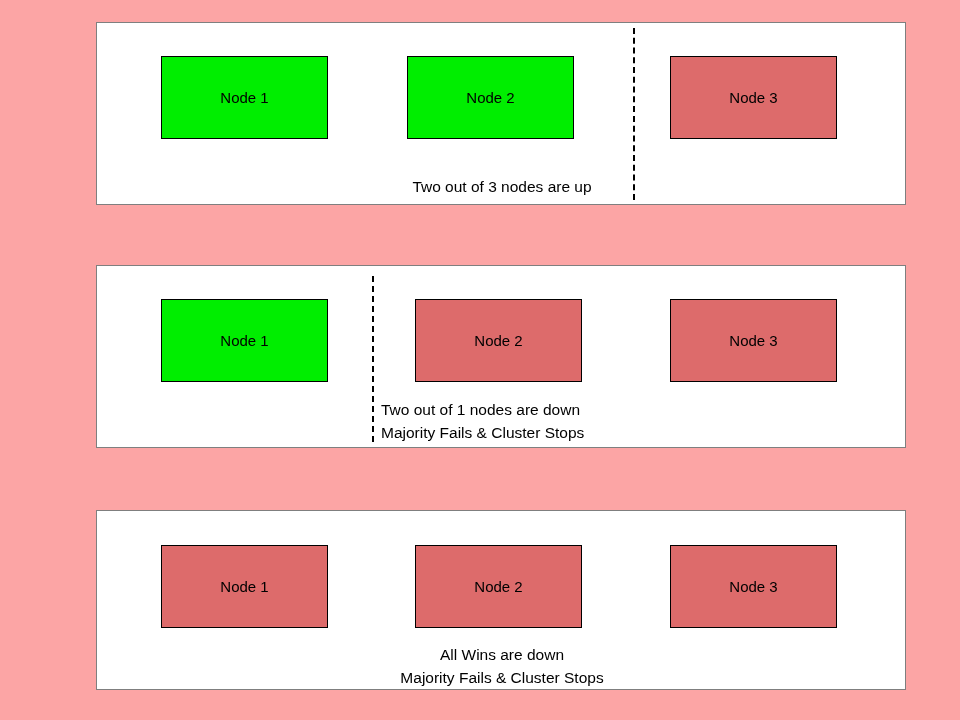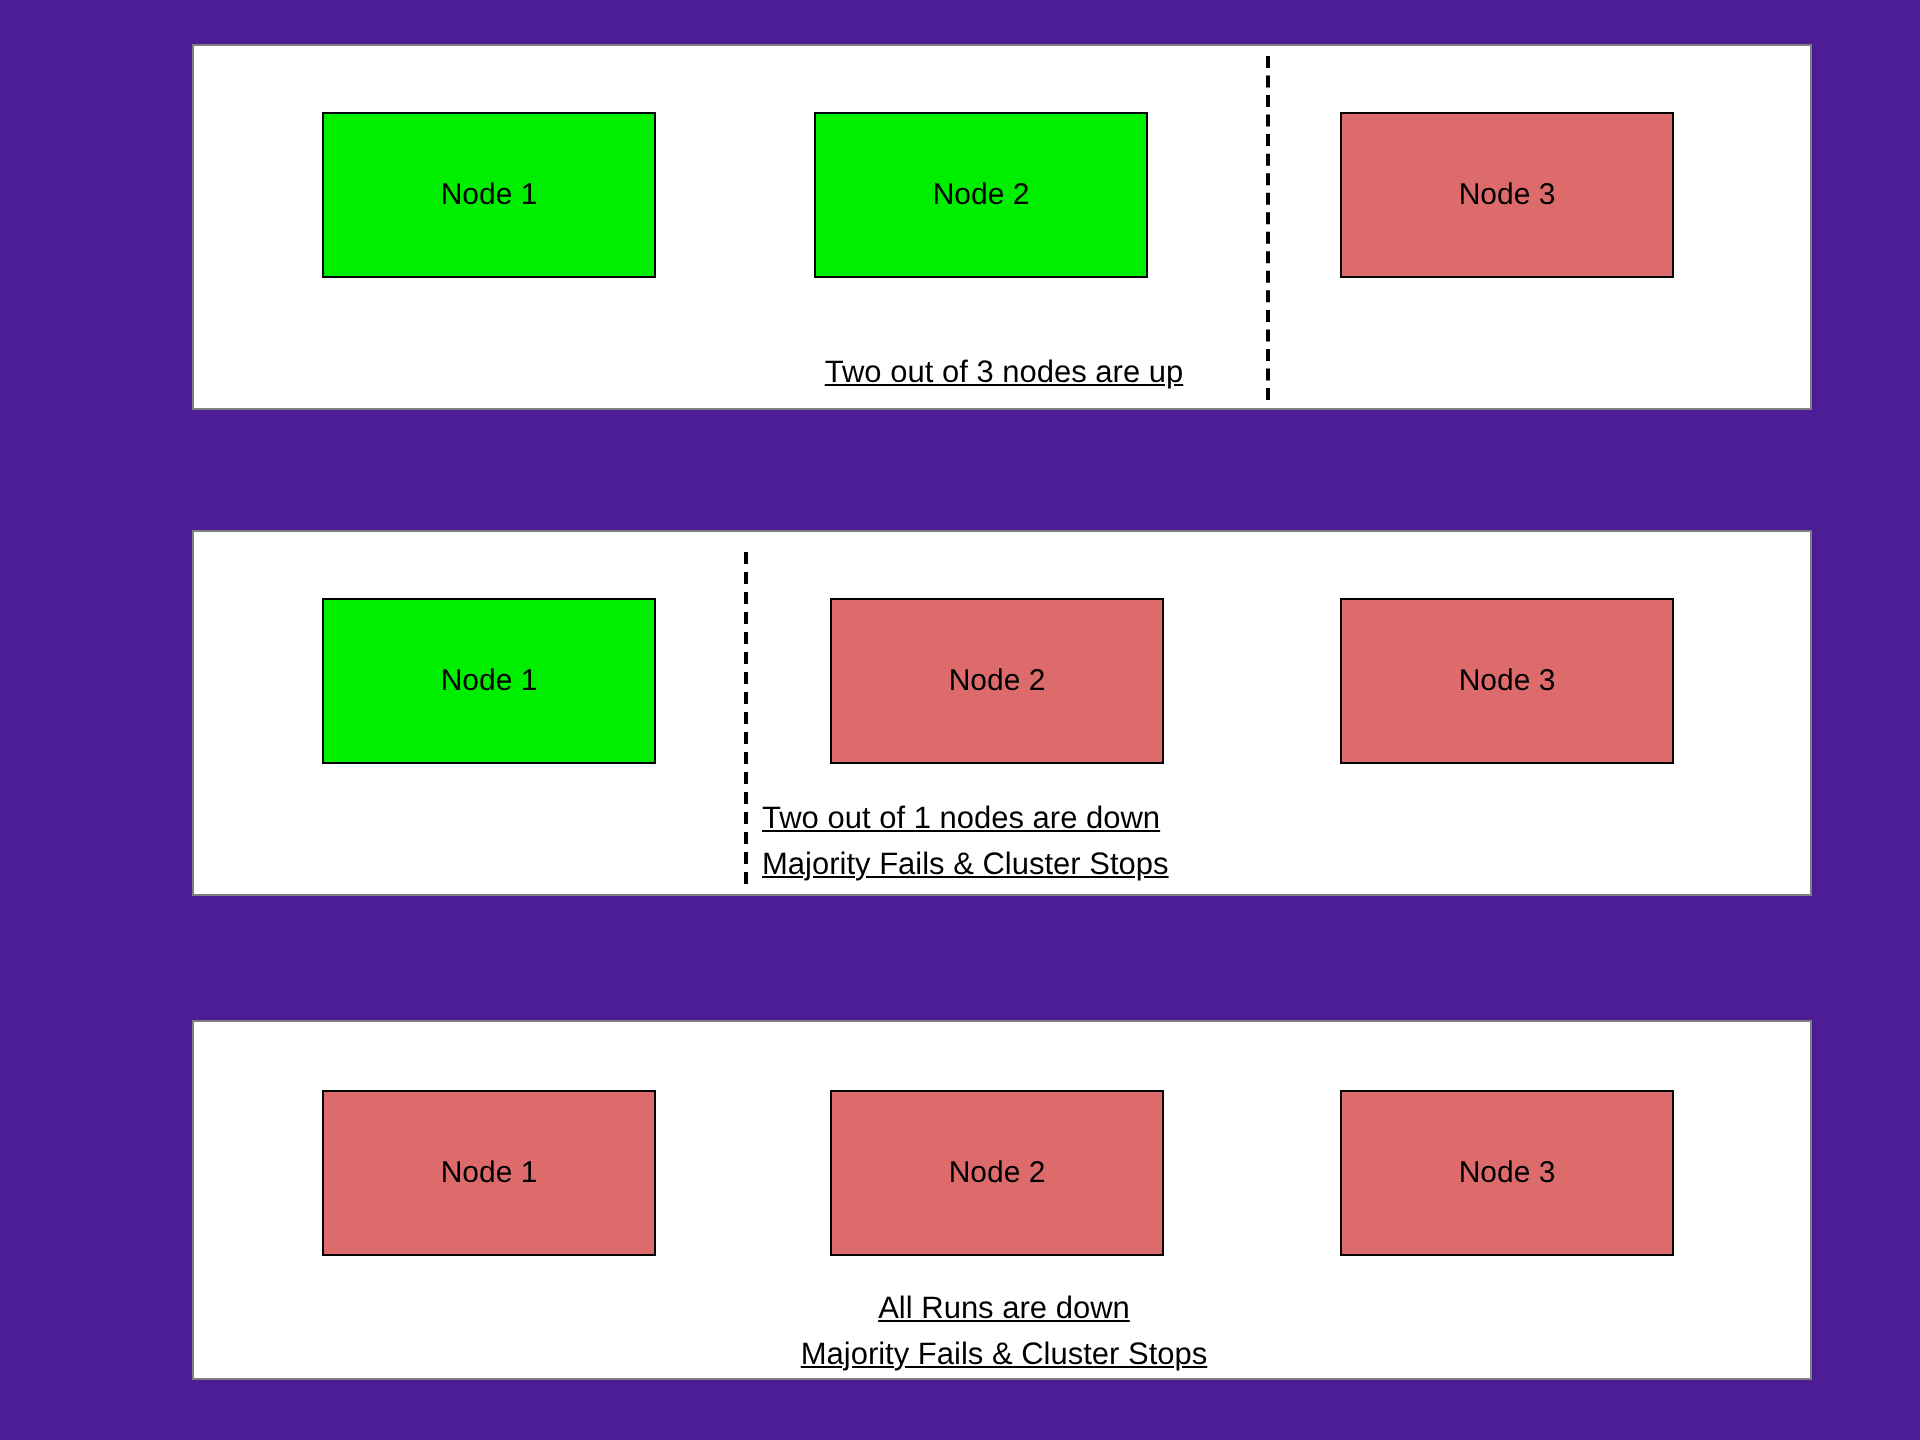--- a/index.html
+++ b/index.html
@@ -15,21 +15,21 @@
     overflow: hidden;
     font-family: "Liberation Sans", sans-serif;
   }
 
   #canvas {
     position: absolute;
     left: 0;
     top: 0;
     width: 960px;
     height: 720px;
-    background: #4c1d95;
+    background: #fca5a5;
   }
 
   .panel {
     position: absolute;
     background: #ffffff;
     border: 1px solid #7f7f7f;
     box-sizing: border-box;
   }
 
   .node-box {
@@ -55,21 +55,20 @@
     border-left: 2px dashed #000000;
   }
 
   .caption {
     position: absolute;
     font-family: "Liberation Sans", sans-serif;
     font-size: 15.5px;
     color: #000000;
     line-height: 23px;
     white-space: nowrap;
-    text-decoration: underline;
   }
   .caption.center { text-align: center; }
   .caption.left   { text-align: left; }
 </style>
 </head>
 <body>
 
 <div id="canvas">
 
   <div class="panel" style="left:96px; top:22px; width:810px; height:183px;">
@@ -123,18 +122,18 @@
 
     <div class="node-box" style="left:318px; top:34px; width:167px; height:83px; background:#dd6b6b;">
       <span class="node-label">Node 2</span>
     </div>
 
     <div class="node-box" style="left:573px; top:34px; width:167px; height:83px; background:#dd6b6b;">
       <span class="node-label">Node 3</span>
     </div>
 
     <div class="caption center" style="left:180px; top:132px; width:450px;">
-      <div>All Runs are down</div>
+      <div>All Wins are down</div>
       <div>Majority Fails &amp; Cluster Stops</div>
     </div>
   </div>
 
 </div>
 
 </body></html>

